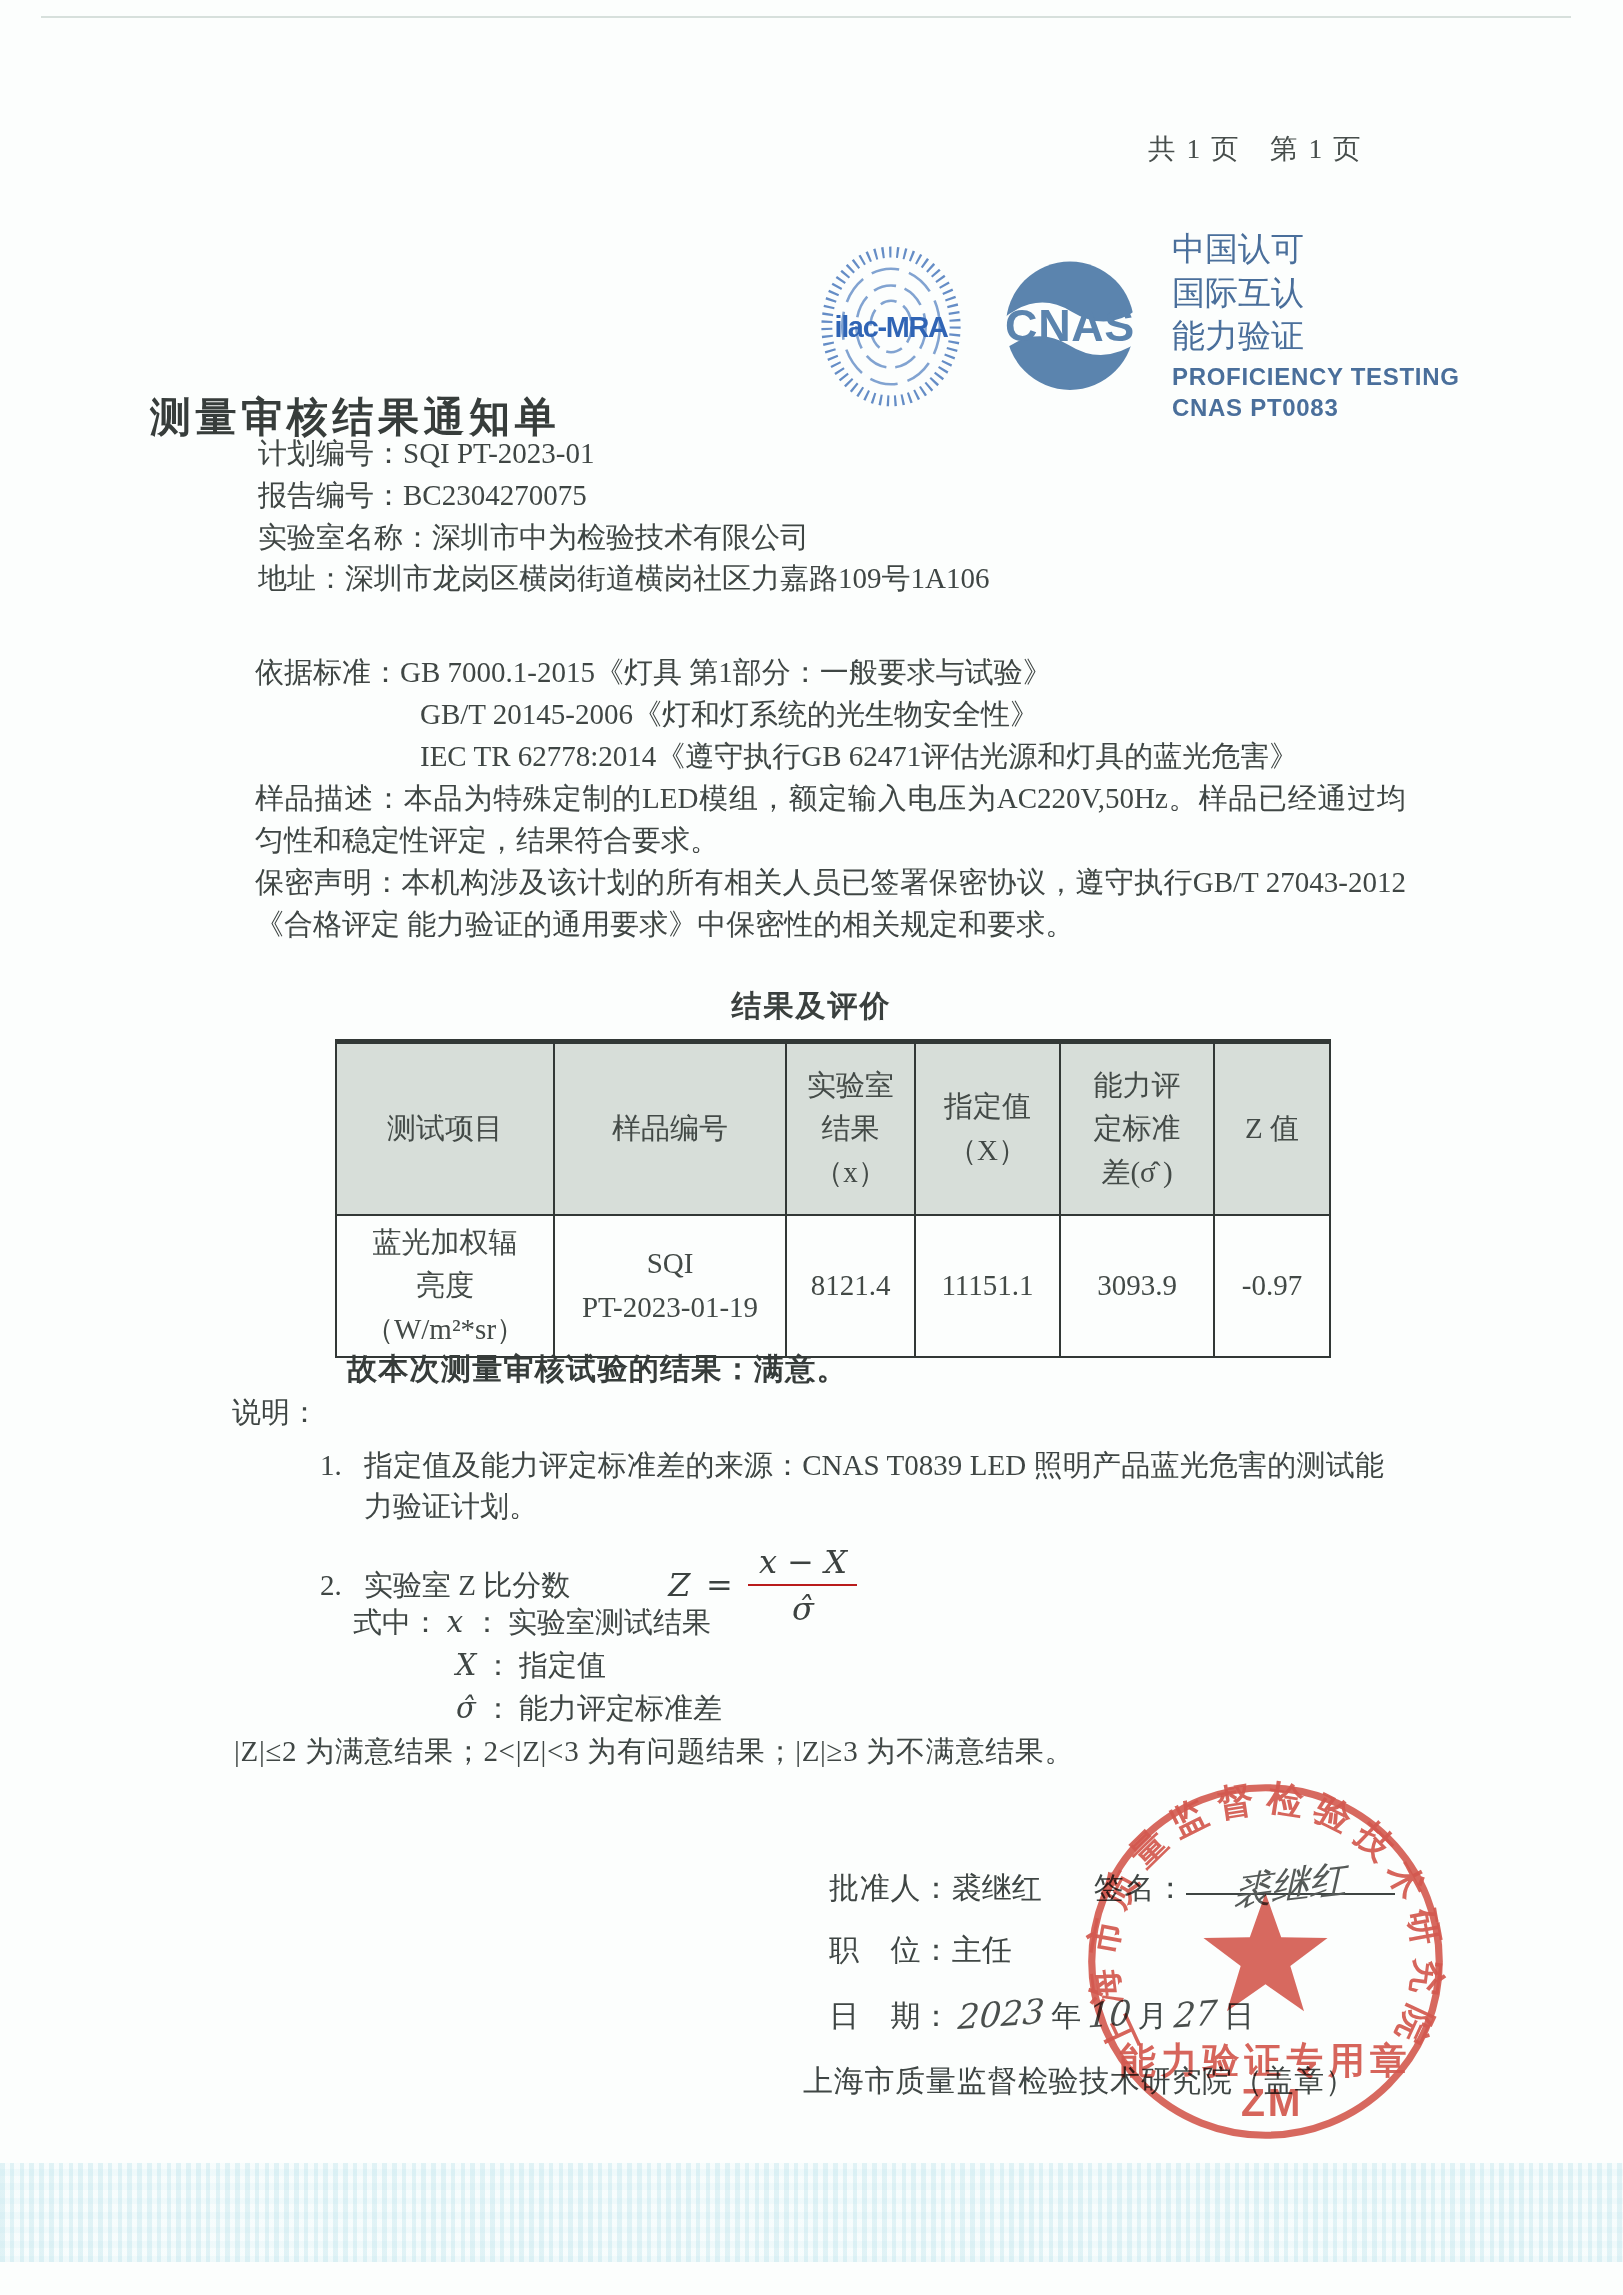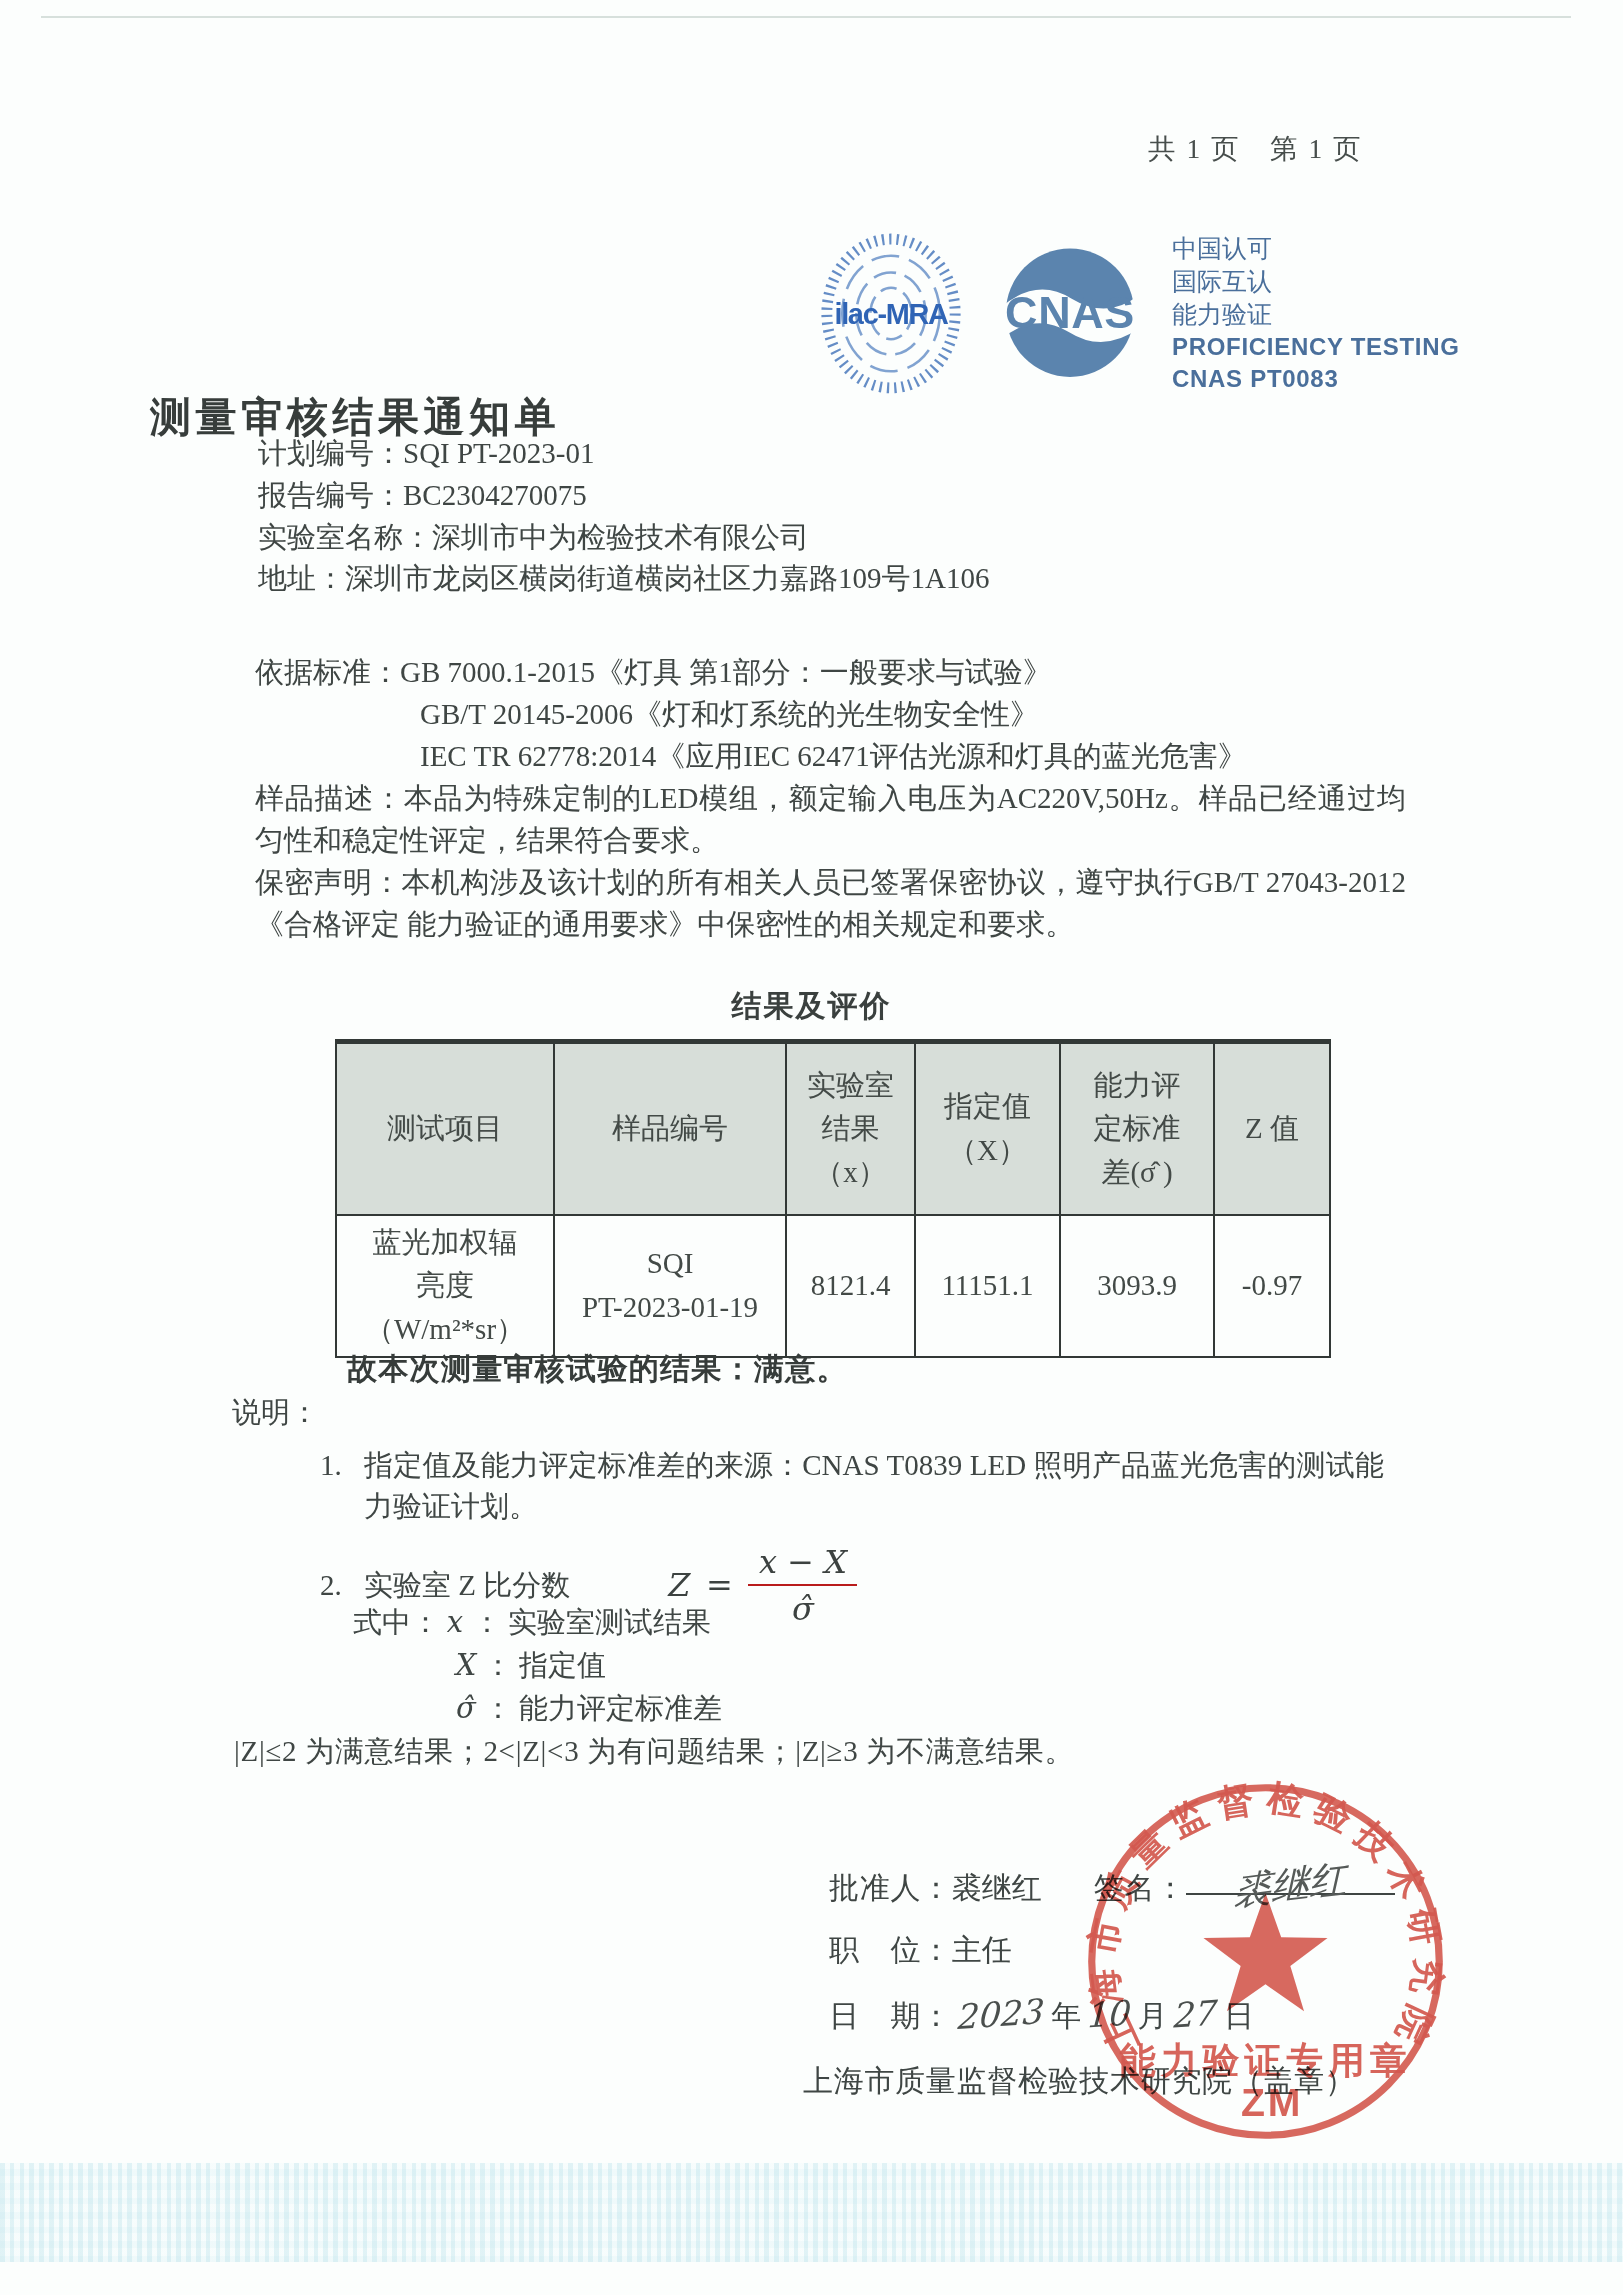--- a/index.html
+++ b/index.html
@@ -20,21 +20,21 @@
     overflow:hidden;
     font-family:"Liberation Serif","DejaVu Serif",serif;
     color:var(--text);
   }
   .top-line{position:absolute;left:41px;top:15.7px;width:1530px;height:2px;background:#cdd8d3;opacity:.8;}
   .page-number{position:absolute;left:1148px;top:131px;font-size:27.5px;letter-spacing:2px;color:#474e4c;}
 
   
   .logo-row{position:absolute;left:814px;top:230px;display:flex;align-items:center;gap:25px;}
   .accred{display:flex;flex-direction:column;justify-content:center;line-height:1.32;}
-  .accred .cn{font-size:25px;color:#4a6f9b;font-family:Liberation Sans, sans-serif;}
+  .accred .cn{font-size:33px;color:#4a6f9b;font-family:Liberation Mono, monospace;}
   .accred .en{font-size:24px;font-weight:bold;color:#4a6f9b;font-family:"Liberation Sans",sans-serif;letter-spacing:0.7px;}
 
   .doc-title{
     position:absolute;top:390px;left:0;width:1623px;text-align:left;padding-left:150px;
     font-family:"Liberation Sans","DejaVu Sans",sans-serif;
     font-size:41px;font-weight:bold;letter-spacing:4.6px;color:#373d3b;
   }
 
   .info-block{position:absolute;left:258px;top:433px;width:1151px;font-size:29px;line-height:1.44;}
   .std-block{position:absolute;left:255px;top:651px;width:1151px;font-size:29px;line-height:1.45;text-align:justify;}
@@ -144,21 +144,21 @@
   <div class="info-block">
     <div><span>计划编号：</span><span>SQI PT-2023-01</span></div>
     <div><span>报告编号：</span><span>BC2304270075</span></div>
     <div><span>实验室名称：</span><span>深圳市中为检验技术有限公司</span></div>
     <div><span>地址：</span><span>深圳市龙岗区横岗街道横岗社区力嘉路109号1A106</span></div>
   </div>
 
   <div class="std-block">
     <div class="hang"><span>依据标准：</span><span>GB 7000.1-2015《灯具 第1部分：一般要求与试验》</span></div>
     <div class="std-cont">GB/T 20145-2006《灯和灯系统的光生物安全性》</div>
-    <div class="std-cont">IEC TR 62778:2014《应用IEC 62471评估光源和灯具的蓝光危害》</div>
+    <div class="std-cont">IEC TR 62778:2014《遵守执行GB 62471评估光源和灯具的蓝光危害》</div>
     <div><span>样品描述：</span><span>本品为特殊定制的LED模组，额定输入电压为AC220V,50Hz。样品已经通过均匀性和稳定性评定，结果符合要求。</span></div>
     <div><span>保密声明：</span><span>本机构涉及该计划的所有相关人员已签署保密协议，遵守执行GB/T 27043-2012《合格评定 能力验证的通用要求》中保密性的相关规定和要求。</span></div>
   </div>
 
   <div class="results-title">结果及评价</div>
 
   <table class="results">
     <colgroup>
       <col style="width:218px">
         <col style="width:232px">

